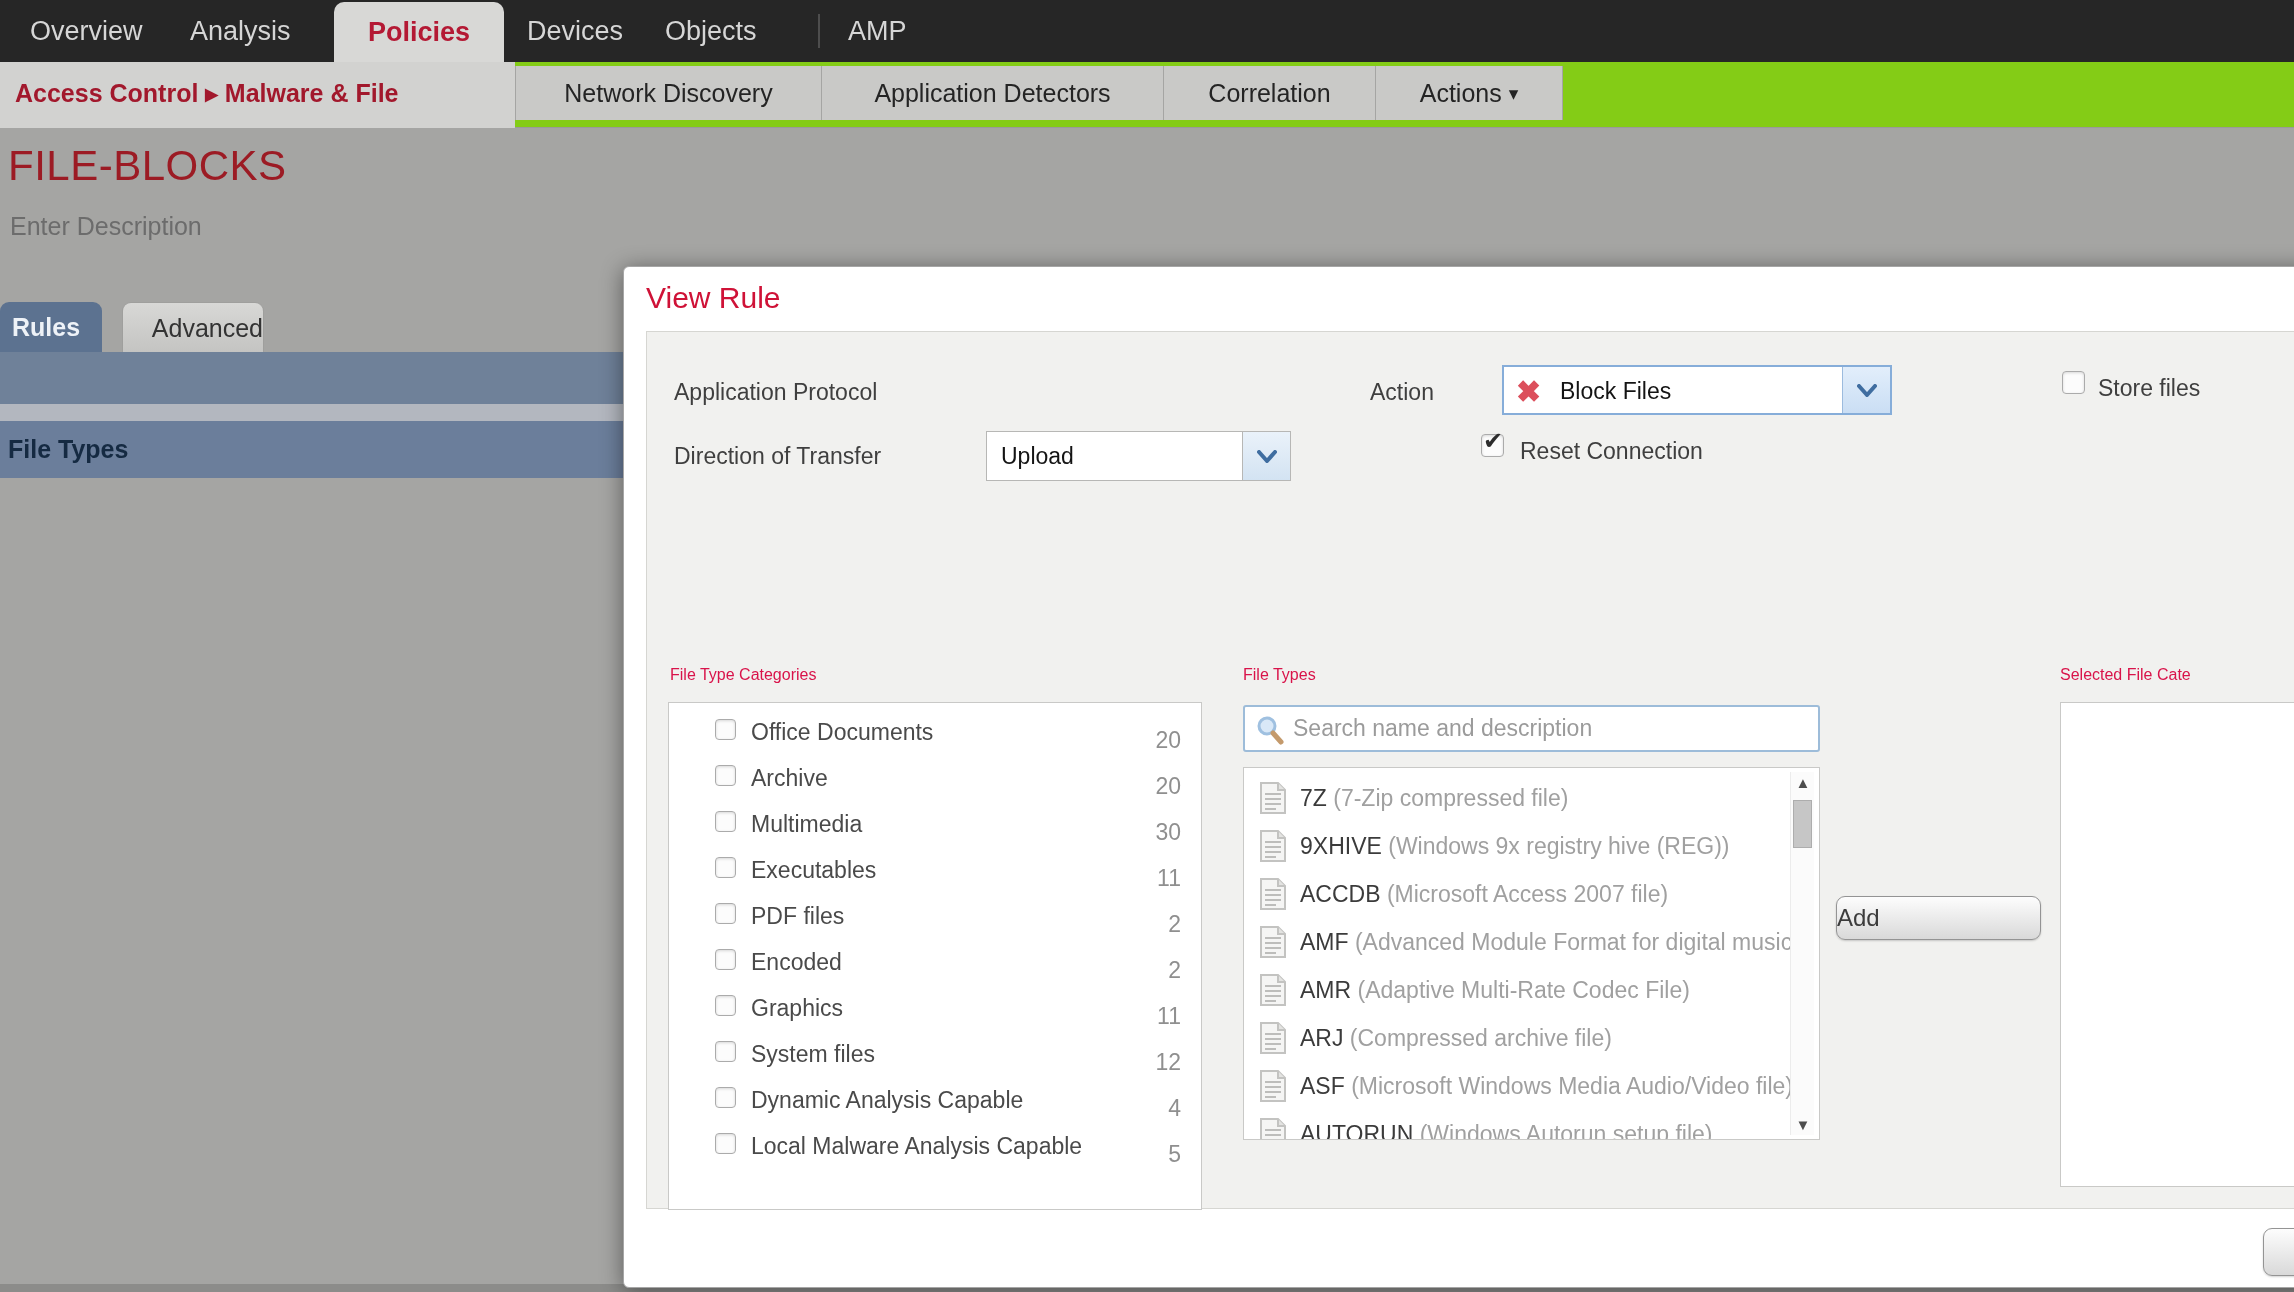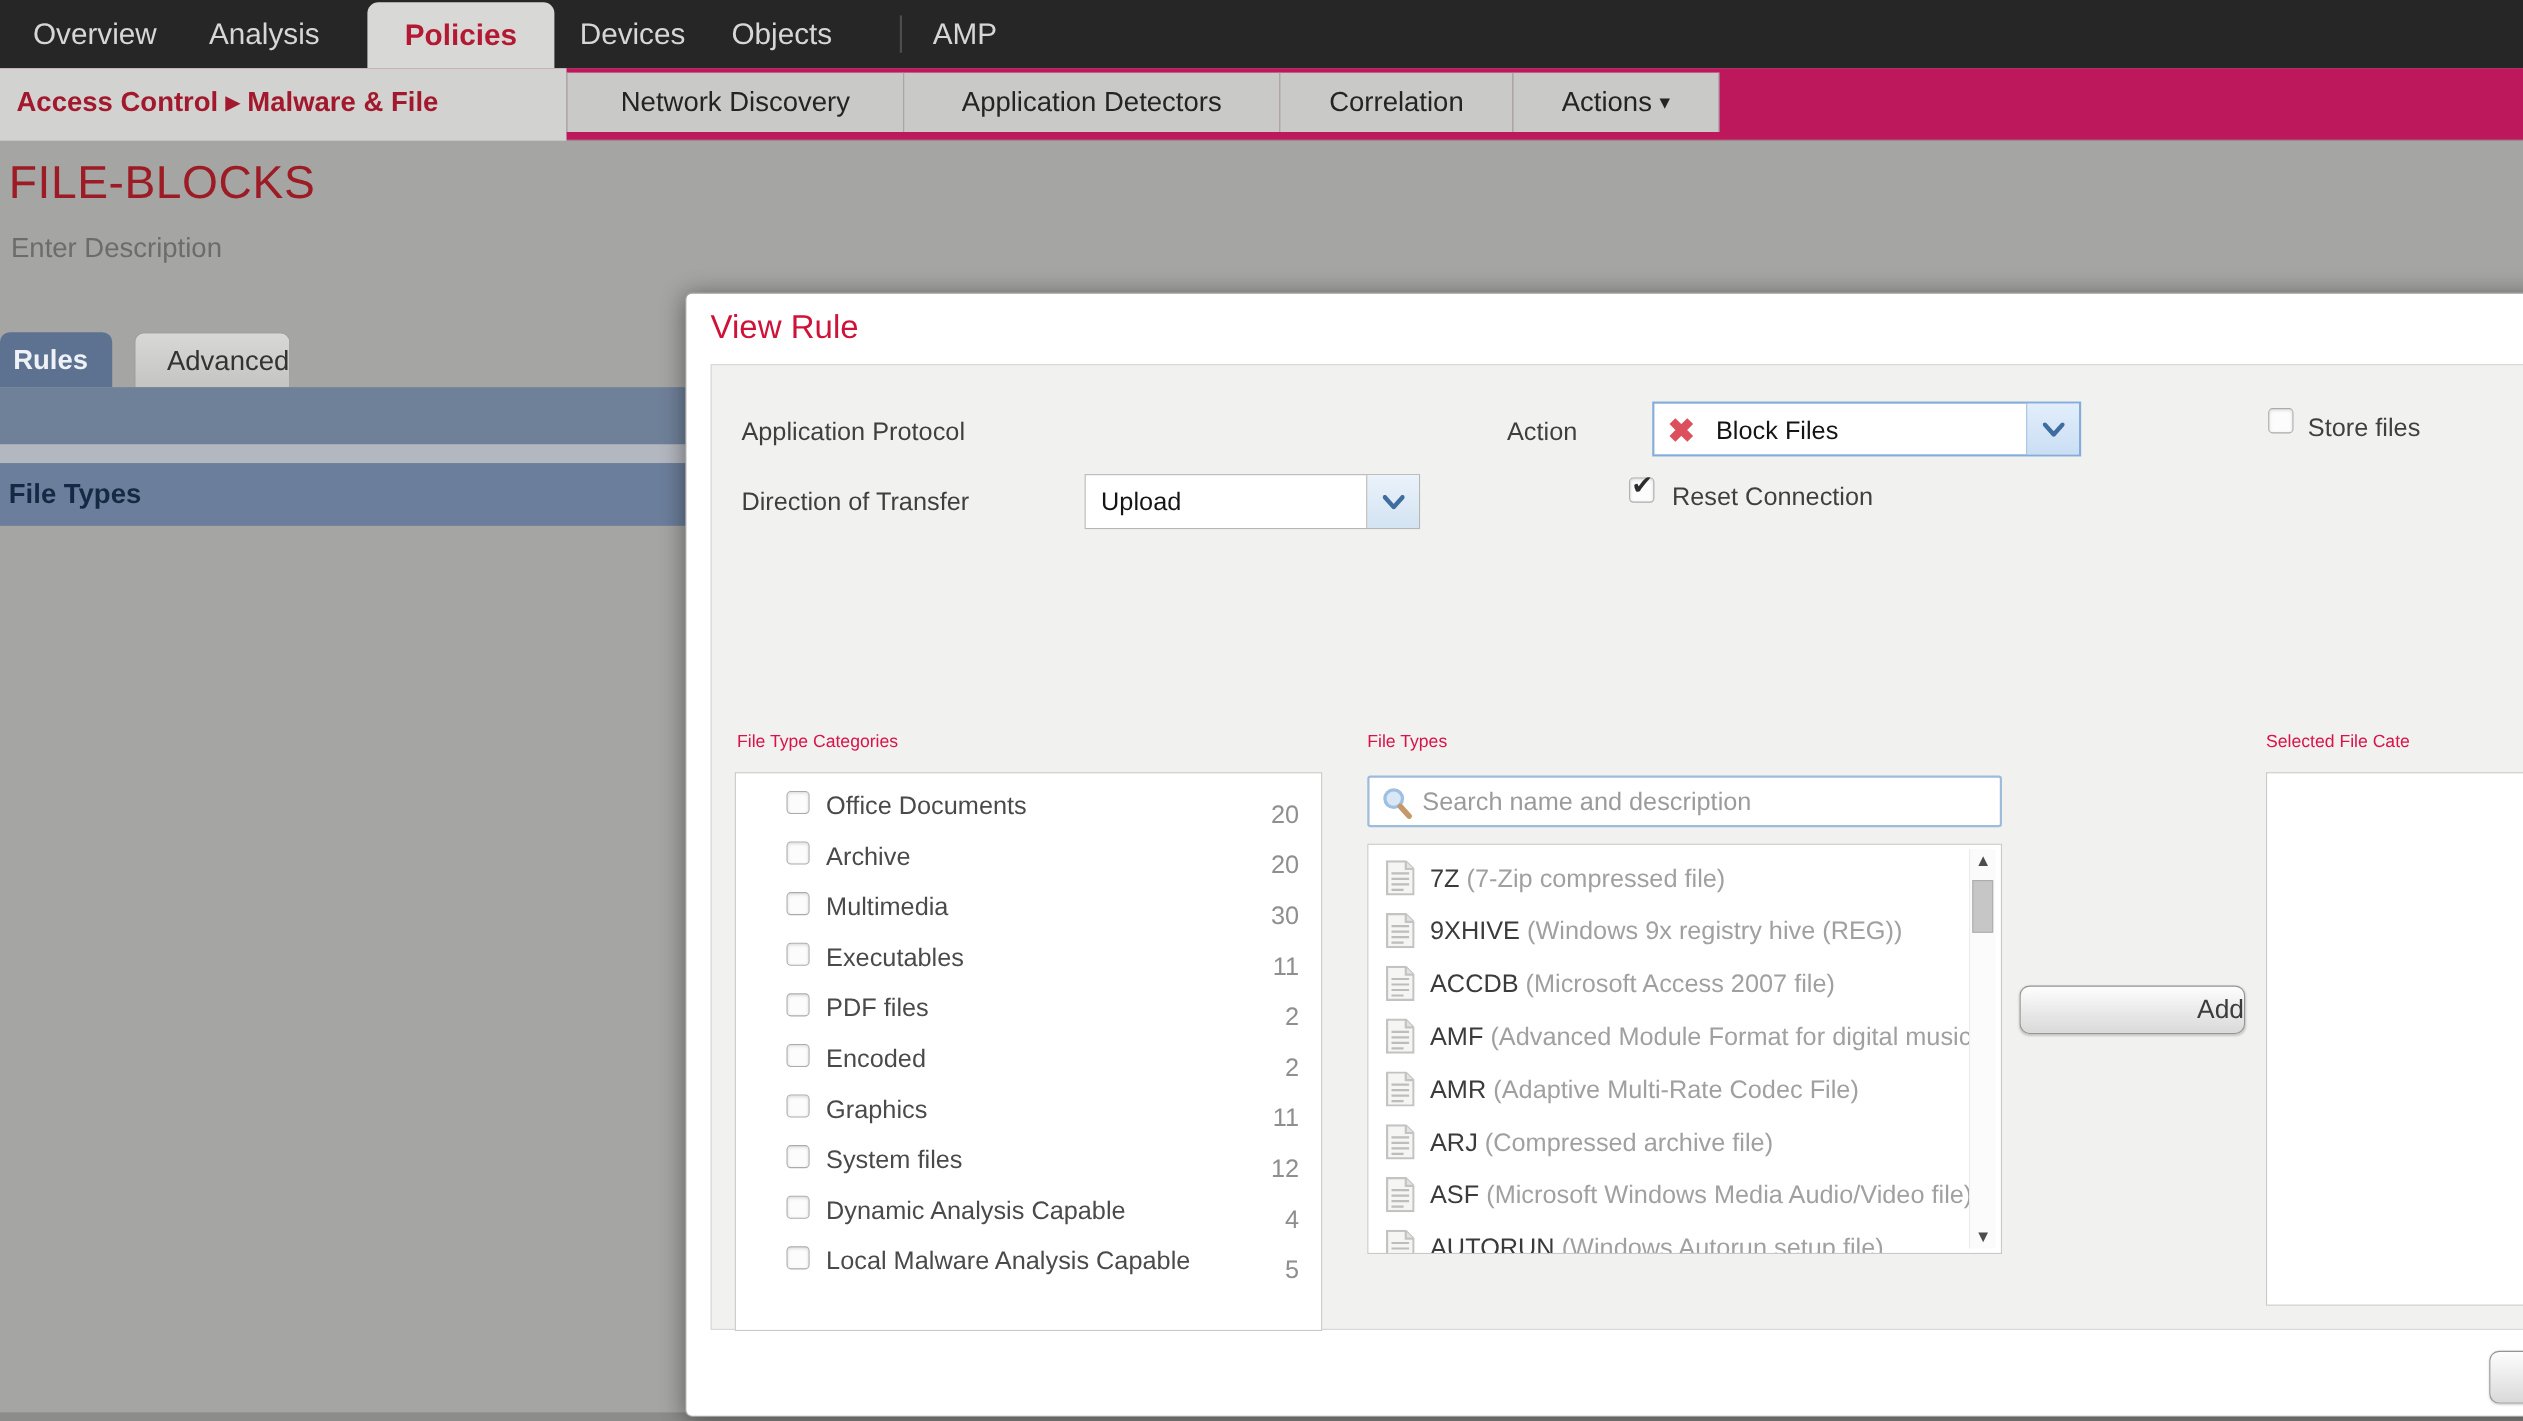--- a/index.html
+++ b/index.html
@@ -10,21 +10,21 @@
     background:#a5a5a3;
   }
   
   .topnav { position:absolute; left:0; top:0; width:2294px; height:62px; background:#262626; z-index:2; }
   .topnav .item { position:absolute; top:0; height:62px; line-height:62px; color:#d6d6d6; font-size:27px; }
   .policies-tab { position:absolute; left:334px; top:2px; width:170px; height:60px;
     background:#d8d8d6; border-radius:10px 10px 0 0; text-align:center; line-height:60px;
     color:#b41934; font-weight:bold; font-size:27px; }
   .nav-divider { position:absolute; left:818px; top:14px; width:2px; height:34px; background:#4d4d4d; }
   
-  .subnav { position:absolute; left:0; top:62px; width:2294px; height:66px; background:#be185d; z-index:2; border-bottom:1px solid #9a9a98; }
+  .subnav { position:absolute; left:0; top:62px; width:2294px; height:66px; background:#84cc16; z-index:2; border-bottom:1px solid #9a9a98; }
   .subnav-active { position:absolute; left:0; top:0; width:515px; height:66px; background:#d2d2d0;
     color:#a2182c; font-weight:bold; font-size:25px; line-height:62px; padding-left:15px; }
   .subnav-cell { position:absolute; top:4px; height:54px; background:#c9c9c7; border-left:1px solid #a5a5a3;
     color:#242424; font-size:25px; text-align:center; line-height:54px; }
   .subnav-cell.last { border-right:1px solid #a5a5a3; }
   .caret { font-size:19px; vertical-align:2px; color:#242424; }
   
   .page-title { position:absolute; left:8px; top:142px; font-size:42px; color:#9c1b24; letter-spacing:0.5px; }
   .page-desc { position:absolute; left:10px; top:212px; font-size:25px; color:#6c6c6c; }
   .tab { position:absolute; top:302px; height:50px; border-radius:9px 9px 0 0; font-size:25px; line-height:50px; }
@@ -73,21 +73,21 @@
   .ft-row svg.doc { position:absolute; left:16px; top:6px; }
   .ft-row .nm { position:absolute; left:56px; top:9px; font-size:23px; color:#3b3b3b; }
   .ft-row .ds { font-size:23px; color:#a0a0a0; }
   
   .sbar { position:absolute; top:4px; bottom:4px; right:5px; width:24px; background:#fbfbfb; border-left:1px solid #ececec; }
   .sbar .up { position:absolute; top:2px; left:0; width:24px; text-align:center; font-size:15px; color:#4d4d4d; cursor:pointer; }
   .sbar .thumb { position:absolute; top:28px; left:2px; width:19px; height:48px; background:#c6c6c6; border:1px solid #adadad; }
   .sbar .down { position:absolute; bottom:2px; left:0; width:24px; text-align:center; font-size:15px; color:#4d4d4d; cursor:pointer; }
   
   .btn { position:absolute; background:linear-gradient(#fdfdfd,#d9d9d9); border:1px solid #949494; border-radius:9px;
-    font-size:24px; color:#3c3c3c; text-align:right; box-shadow:0 1px 2px rgba(0,0,0,0.18); cursor:pointer; }
+    font-size:24px; color:#3c3c3c; text-align:left; box-shadow:0 1px 2px rgba(0,0,0,0.18); cursor:pointer; }
   .chev { display:block; }
 </style>
 </head>
 <body>
 
 <svg width="0" height="0" style="position:absolute">
   <symbol id="sym-chev" viewBox="0 0 20 13">
     <path d="M2 2 L10 11 L18 2" fill="none" stroke="#3f6da0" stroke-width="4" stroke-linecap="round" stroke-linejoin="round"></path>
   </symbol>
   <symbol id="sym-doc" viewBox="0 0 26 32">

